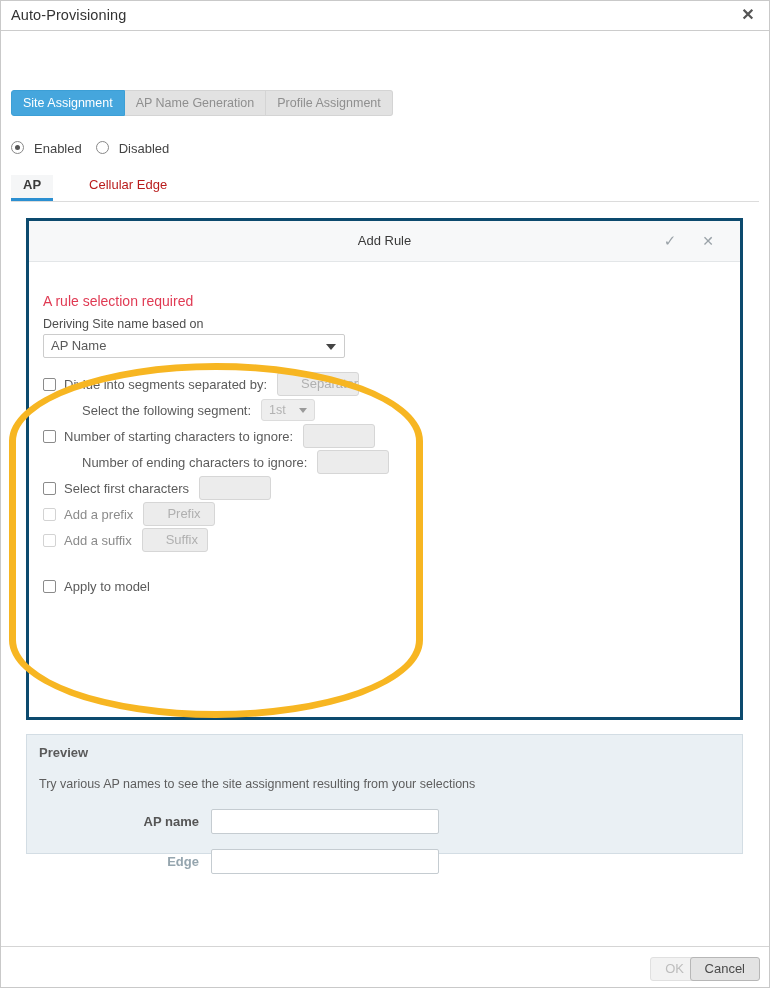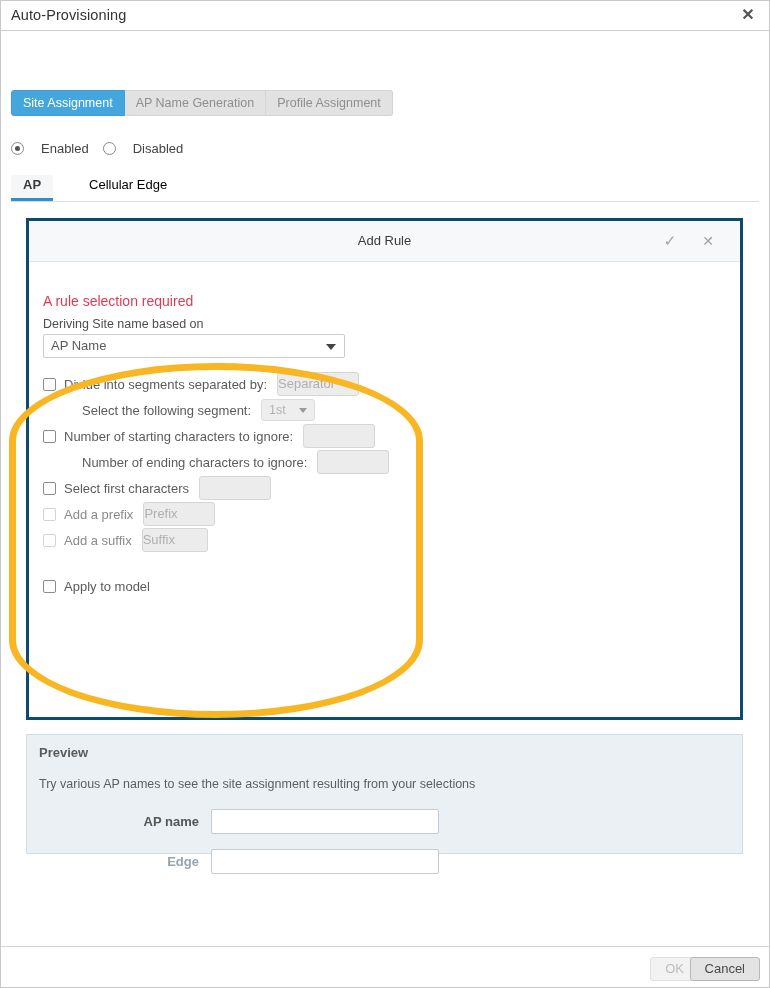--- a/index.html
+++ b/index.html
@@ -92,22 +92,22 @@
   .radios {
     position: absolute;
     left: 10px;
     top: 140px;
     display: flex;
     align-items: center;
     gap: 14px;
   }
   .radio-item {
     display: flex;
-    align-items: center;
-    gap: 17px;
+    align-items: flex-start;
+    gap: 10px;
     cursor: pointer;
     font-size: 13px;
     color: #444444;
   }
   .radio-dot {
     width: 13px;
     height: 13px;
     border-radius: 50%;
     border: 1px solid #888888;
     box-sizing: border-box;
@@ -132,21 +132,21 @@
     width: 748px;
     height: 26px;
     border-bottom: 1px solid #dcdcdc;
     display: flex;
     align-items: flex-start;
     gap: 24px;
   }
   .linetab {
     padding: 2px 12px 6px 12px;
     font-size: 13px;
-    color: #000000;
+    color: #b91c1c;
     cursor: pointer;
     box-sizing: border-box;
     border-bottom: 3px solid transparent;
     margin-bottom: -1px;
   }
   .linetab.active {
     background: #f5f6f7;
     color: #3a3a3a;
     font-weight: bold;
     border-bottom-color: #2b8fd1;
@@ -257,21 +257,21 @@
   .row .lbl.dim { color: #8b8b8b; }
   .box-in {
     height: 24px;
     box-sizing: border-box;
     border: 1px solid #d6d6d6;
     border-radius: 3px;
     background: #ececec;
     color: #b0b0b0;
     font-size: 13px;
     line-height: 22px;
-    padding: 0 0;
+    padding: 0 23px;
     margin-left: 10px;
     cursor: text;
     white-space: nowrap;
   }
   .mini-select {
     position: relative;
     height: 22px;
     width: 54px;
     box-sizing: border-box;
     border: 1px solid #dcdcdc;

